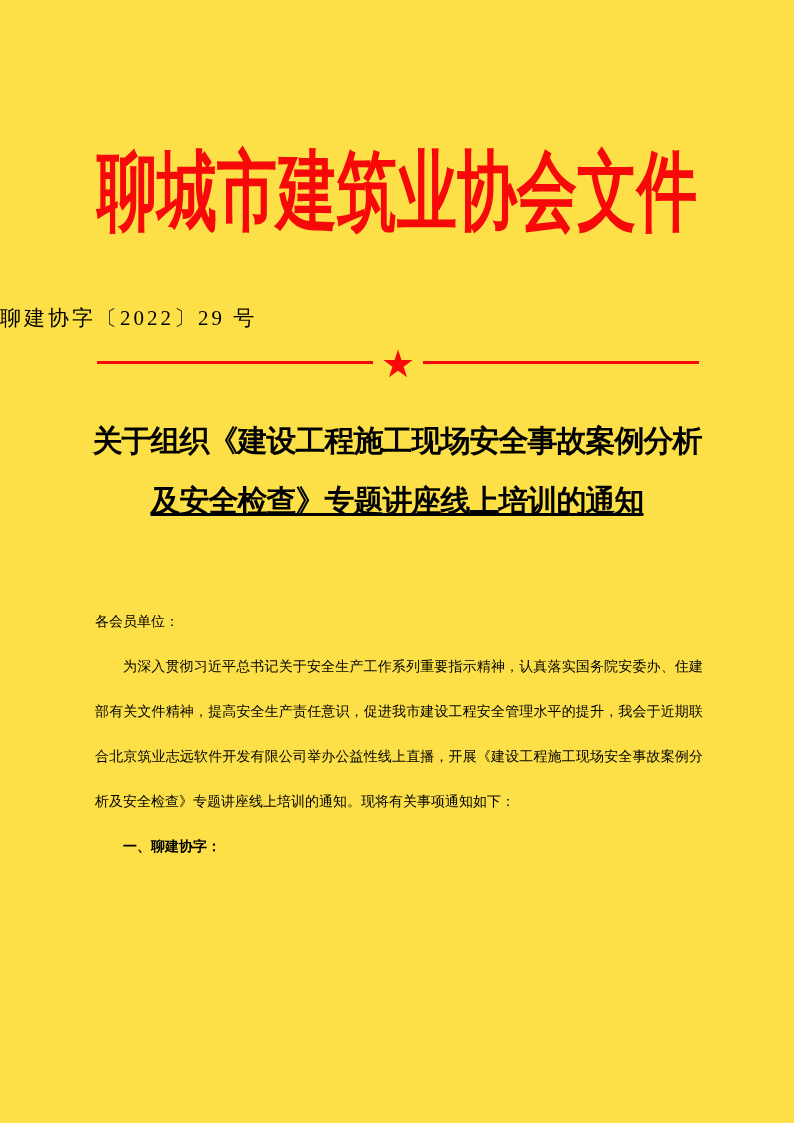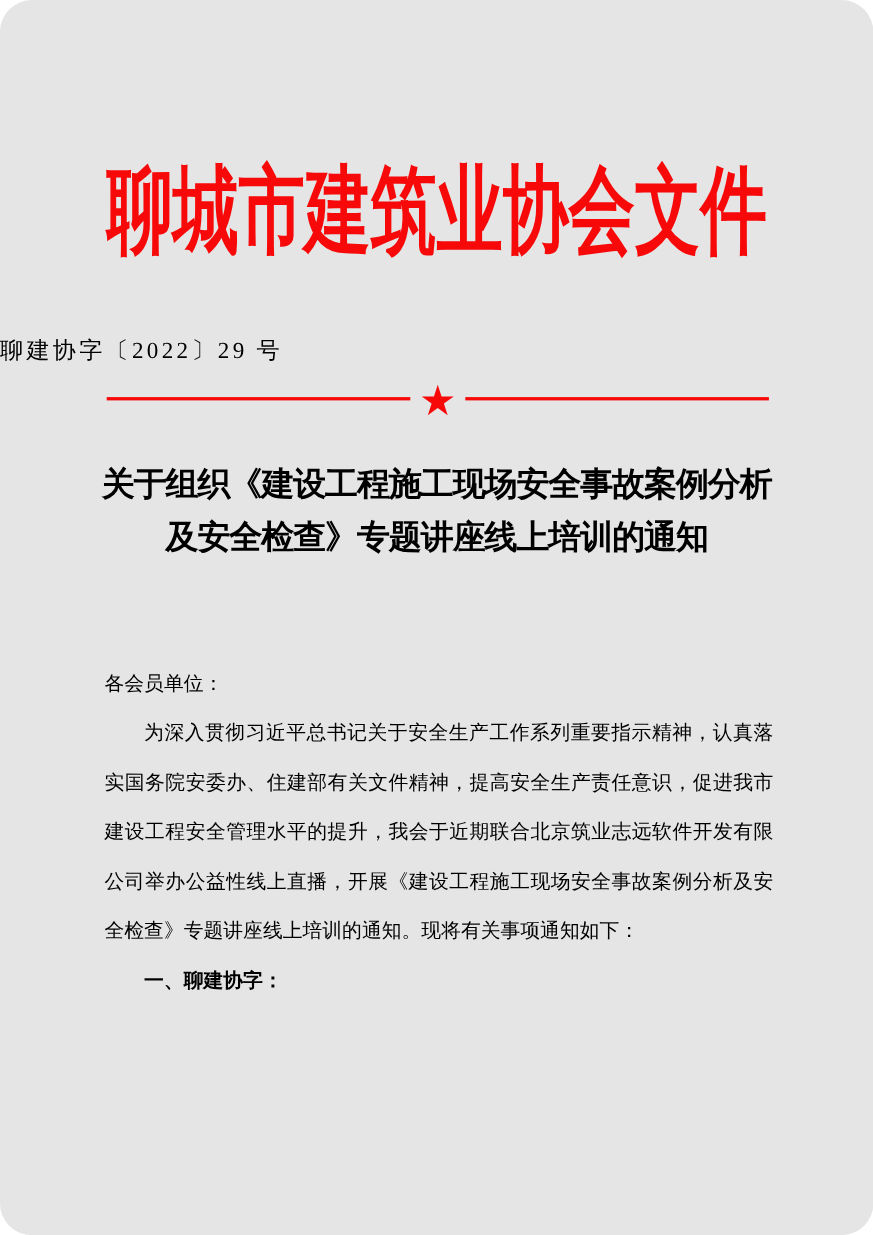--- a/index.html
+++ b/index.html
@@ -4,25 +4,24 @@
 <style>
   html, body {
     margin: 0;
     padding: 0;
     background: #ffffff;
   }
   .page {
     position: relative;
     width: 794px;
     height: 1123px;
-    background: #e5e5e5;
+    background: #fde047;
     overflow: hidden;
     font-family: "Liberation Serif", "DejaVu Serif", serif;
     color: #000000;
-    border-radius: 29px;
   }
   
   .masthead {
     position: absolute;
     top: 140px;
     left: 0;
     right: 0;
     height: 104px;
     display: flex;
     align-items: center;
@@ -90,29 +89,30 @@
     color: #000000;
   }
   .title-line {
     display: block;
     font-size: 30px;
     line-height: 34px;
     letter-spacing: -1px;
     white-space: nowrap;
   }
   .title-line + .title-line {
-    margin-top: 14px;
+    margin-top: 26px;
+    text-decoration: underline;
   }
   
   .doc-body {
     position: absolute;
     top: 599px;
     left: 95px;
     width: 608px;
-    font-size: 18px;
+    font-size: 14px;
     line-height: 45px;
     color: #000000;
   }
   .doc-body p {
     margin: 0;
     text-align: justify;
     text-justify: inter-ideograph;
   }
   .indent {
     text-indent: 2em;

